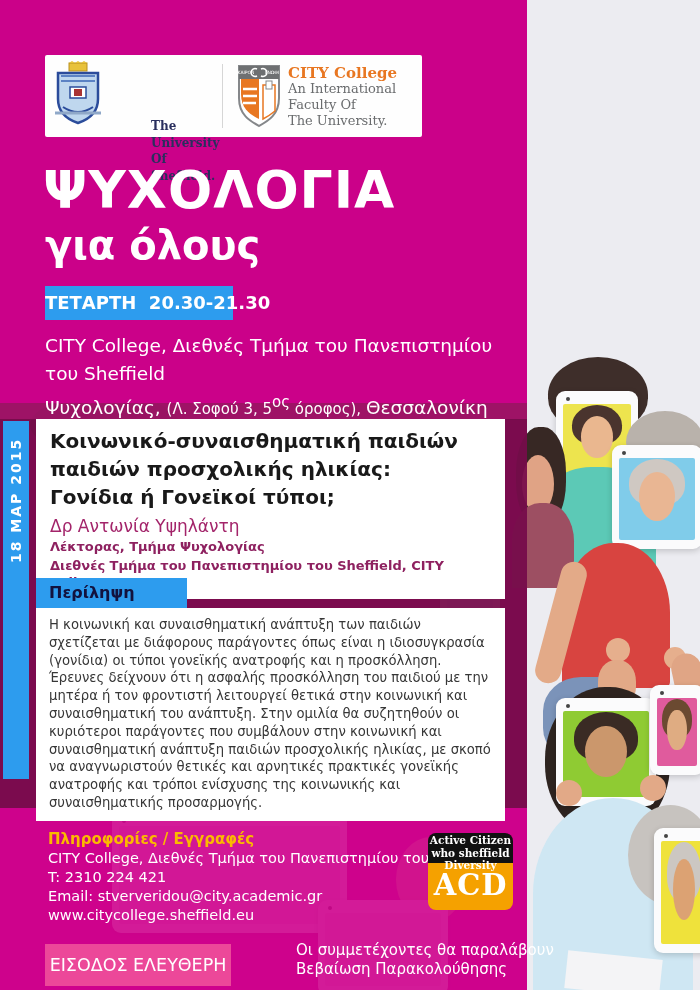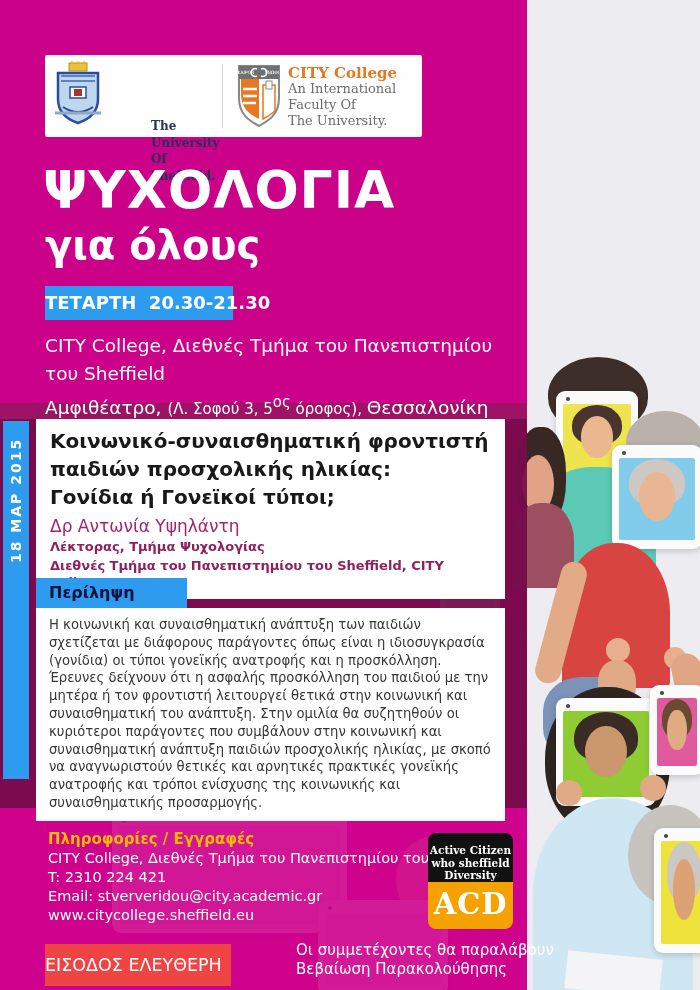--- a/index.html
+++ b/index.html
@@ -59,27 +59,27 @@
   .abs-label { left:36px; top:578px; width:151px; height:30px; background:#2D9CEE; color:#12123E;
                font-size:16px; font-weight:bold; line-height:30px; padding-left:13px; }
   .abs-box { left:36px; top:608px; width:469px; background:#fff; padding:8px 13px 9px 13px;
              color:#373737; font-size:13.2px; line-height:17.8px; }
 
   
   .info { left:48px; top:830px; color:#fff; font-size:14.5px; line-height:19px; }
   .info .lbl { color:#FBB900; font-size:15px; font-weight:bold; }
 
   .acd { left:428px; top:833px; width:85px; height:92px; font-family:"DejaVu Serif","Liberation Serif",serif; text-align:center; }
-  .acd-top { height:49px; background:#111; color:#fff; font-size:10.5px; font-weight:bold; line-height:12.5px;
-             border-radius:8px 8px 0 0; padding-top:11px; }
+  .acd-top { height:30px; background:#111; color:#fff; font-size:10.5px; font-weight:bold; line-height:12.5px;
+             border-radius:8px 8px 0 0; padding-top:1px; }
   .acd-bot { height:47px; background:#F5A100; color:#fff; font-size:29px; font-weight:bold; line-height:45px;
              border-radius:0 0 8px 8px; letter-spacing:1px; }
 
-  .entry-btn { left:45px; top:944px; width:186px; height:42px; background:#ef4444; color:#fff;
-               font-size:17.5px; line-height:42px; font-weight:500; }
+  .entry-btn { left:45px; top:944px; width:186px; height:42px; background:#ec4899; color:#fff;
+               font-size:17.5px; line-height:42px; text-align:center; font-weight:500; }
   .note { left:296px; top:941px; color:#fff; font-size:15px; line-height:19px; }
 </style>
 </head>
 <body>
 
 <div class="poster">
 
   <div class="photo-col"></div>
 
   <div class="collage">
@@ -189,30 +189,30 @@
     </div>
   </div>
 
   <div class="z title1">ΨΥΧΟΛΟΓΙΑ</div>
   <div class="z title2">για όλους</div>
 
   <div class="z sched">ΤΕΤΑΡΤΗ  20.30-21.30</div>
 
   <div class="z venue">
     <div>CITY College, Διεθνές Τμήμα του Πανεπιστημίου του Sheffield</div>
-    <div><span>Αμφιθέατρο, </span><span class="small">(Λ. Σοφού 3, 5</span><sup class="small">ος</sup><span class="small"> όροφος), </span><span>Θεσσαλονίκη</span></div>
+    <div><span>Ψυχολογίας, </span><span class="small">(Λ. Σοφού 3, 5</span><sup class="small">ος</sup><span class="small"> όροφος), </span><span>Θεσσαλονίκη</span></div>
   </div>
 
   <div class="z date-bar">
     <div class="date-text">18 ΜΑΡ 2015</div>
   </div>
 
   <div class="z talk-box">
     <div class="talk-title">
-      <div>Κοινωνικό-συναισθηματική φροντιστή</div>
+      <div>Κοινωνικό-συναισθηματική παιδιών</div>
       <div>παιδιών προσχολικής ηλικίας:</div>
       <div>Γονίδια ή Γονεϊκοί τύποι;</div>
     </div>
     <div class="speaker">Δρ Αντωνία Υψηλάντη</div>
     <div class="speaker-sub">Λέκτορας, Τμήμα Ψυχολογίας</div>
     <div class="speaker-sub">Διεθνές Τμήμα του Πανεπιστημίου του Sheffield, CITY College</div>
   </div>
 
   <div class="z abs-label">Περίληψη</div>
   <div class="z abs-box">

